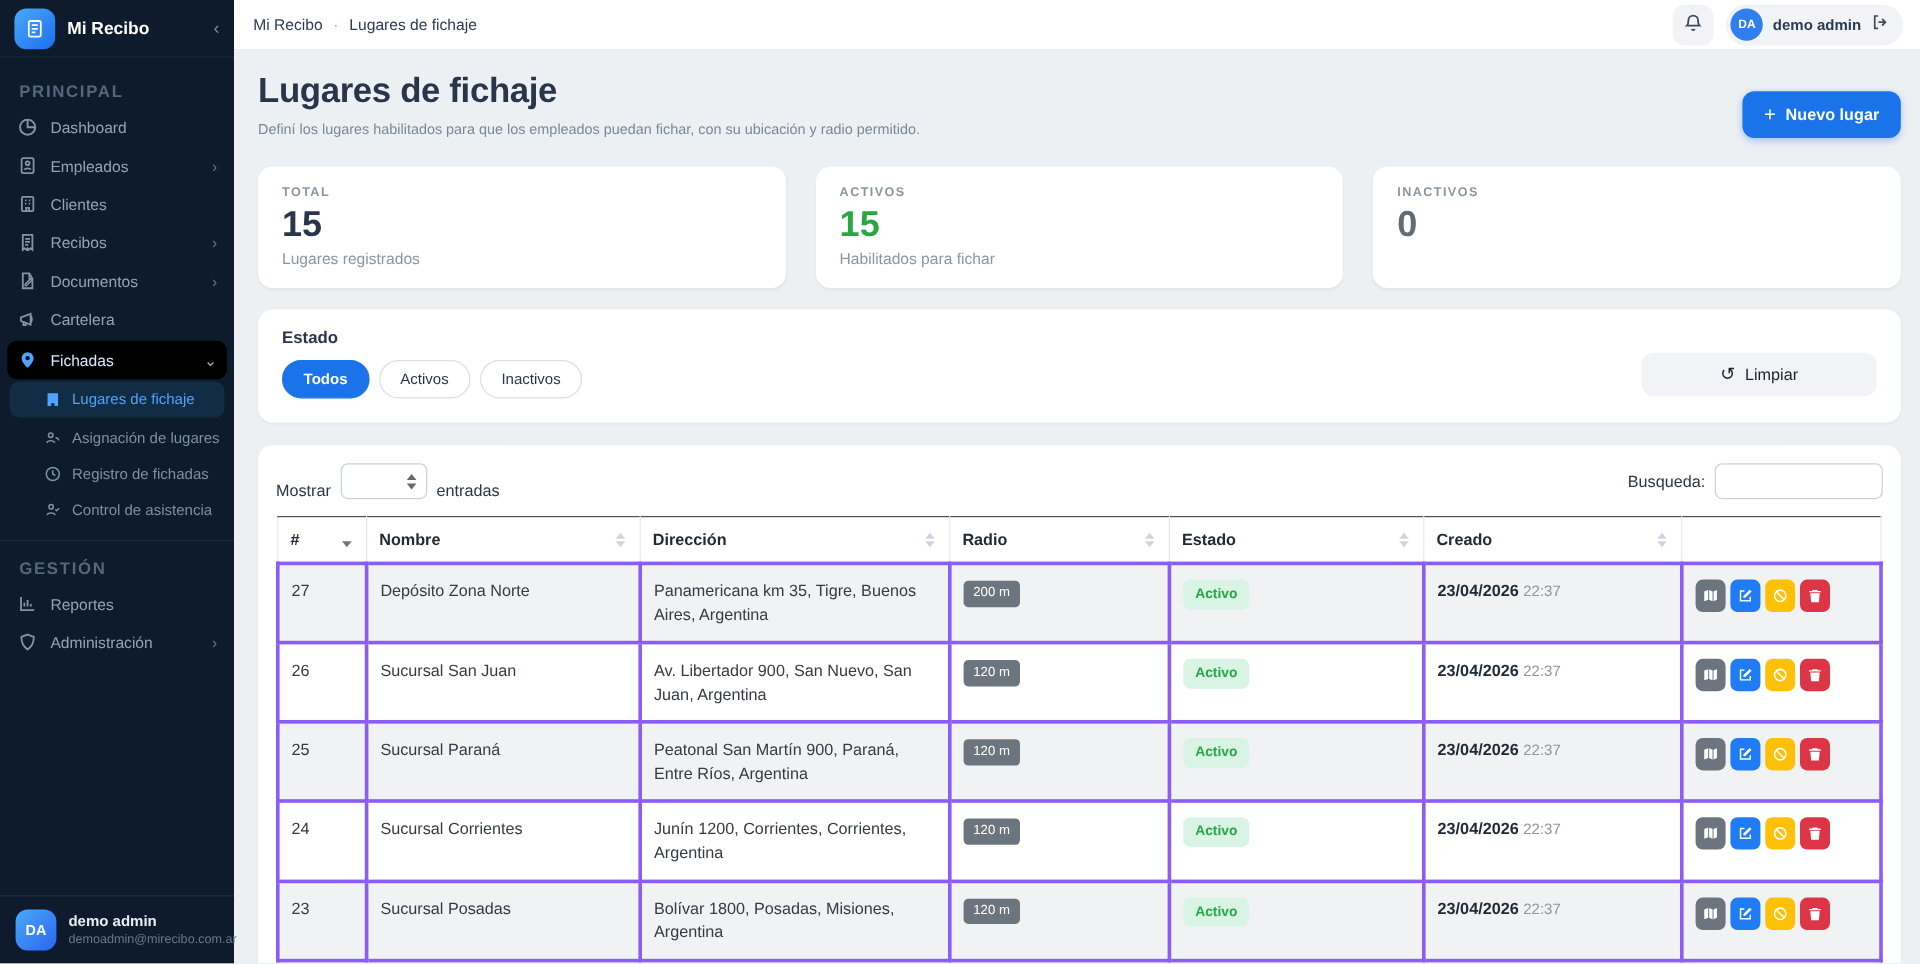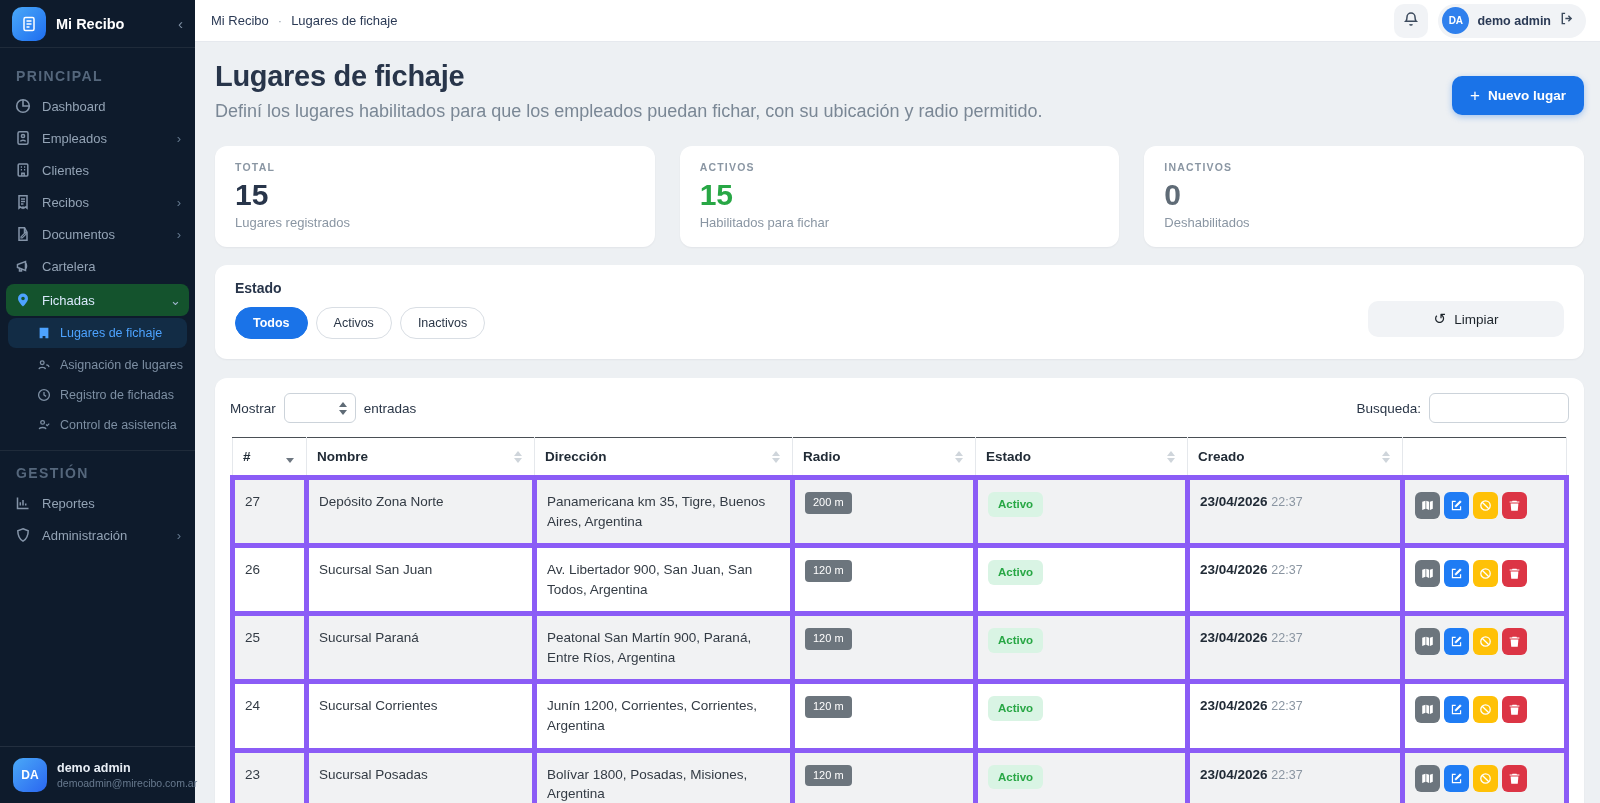--- a/index.html
+++ b/index.html
@@ -11,21 +11,21 @@
   .sidebar { width:195px; min-width:195px; background:#0e1b2c; display:flex; flex-direction:column; color:#93a3b5; }
   .sb-header { height:48px; display:flex; align-items:center; gap:10px; padding:0 12px; border-bottom:1px solid rgba(255,255,255,.07); }
   .logo-box { width:34px; height:34px; border-radius:10px; background:linear-gradient(135deg,#4aa9f8,#1e6df0); display:grid; place-items:center; flex:none; }
   .brand-name { color:#fff; font-weight:700; font-size:14.5px; }
   .sb-collapse { margin-left:auto; color:#7f90a4; font-size:15px; cursor:pointer; }
   .sb-scroll { flex:1; overflow:hidden; padding-top:6px; }
   .section-label { font-size:14px; letter-spacing:1.4px; color:#55677c; padding:14px 16px 6px; font-weight:700; }
   .nav-item { display:flex; align-items:center; gap:11px; padding:8px 14px; font-size:13px; color:#93a3b5; cursor:pointer; }
   .nav-item .ico { width:17px; display:grid; place-items:center; color:#8494a8; flex:none; }
   .nav-item .chev { margin-left:auto; color:#64788e; font-size:13px; }
-  .nav-item.parent-active { background:#14532d; margin:2px 6px; padding:8px 8px; border-radius:8px; color:#d9e8fb; }
+  .nav-item.parent-active { background:#000000; margin:2px 6px; padding:8px 8px; border-radius:8px; color:#d9e8fb; }
   .nav-item.parent-active .ico { color:#4da3ff; }
   .nav-item.parent-active .chev { color:#9fb4cc; }
   .sub-item { display:flex; align-items:center; gap:9px; padding:8px 12px 8px 36px; font-size:12.5px; color:#7d8fa3; cursor:pointer; }
   .sub-item .ico { width:15px; display:grid; place-items:center; color:#7d8fa3; flex:none; }
   .sub-item.active { background:#122c45; margin:2px 8px; padding:8px 10px 8px 28px; border-radius:8px; color:#4da3ff; }
   .sub-item.active .ico { color:#4da3ff; }
   .sb-divider { height:1px; background:rgba(255,255,255,.07); margin:10px 0 0; }
   .sb-user { border-top:1px solid rgba(255,255,255,.09); padding:11px 13px; display:flex; align-items:center; gap:10px; }
   .sb-avatar { width:34px; height:34px; border-radius:10px; background:linear-gradient(135deg,#4aa9f8,#2a66f0); color:#fff; display:grid; place-items:center; font-size:12px; font-weight:700; flex:none; }
   .sb-user-name { color:#e8eef5; font-size:12.5px; font-weight:700; }
@@ -38,21 +38,21 @@
   .crumb .sep { color:#9aa5b1; }
   .tb-right { margin-left:auto; display:flex; align-items:center; gap:10px; }
   .bell-btn { width:34px; height:34px; border-radius:10px; background:#f1f3f6; display:grid; place-items:center; border:none; cursor:pointer; color:#3c4a5d; }
   .user-pill { height:34px; border-radius:17px; background:#f1f3f6; display:flex; align-items:center; gap:8px; padding:0 12px 0 4px; cursor:pointer; }
   .pill-avatar { width:27px; height:27px; border-radius:50%; background:#2f80ed; color:#fff; display:grid; place-items:center; font-size:10px; font-weight:700; }
   .pill-name { font-size:12.5px; font-weight:600; color:#2b3a55; }
 
   .content { flex:1; overflow:hidden; padding:18px 16px 0 20px; display:flex; flex-direction:column; }
   .page-head { display:flex; align-items:flex-start; }
   .page-title { font-size:29px; font-weight:800; color:#28354a; letter-spacing:-.3px; }
-  .page-sub { font-size:18px; color:#7a8795; margin-top:8px;text-align:right; }
+  .page-sub { font-size:12px; color:#7a8795; margin-top:8px;text-align:right; }
   .btn-new { margin-left:auto; margin-top:16px; background:#1a73e8; color:#fff; border:none; border-radius:10px; padding:11px 18px; font-size:13.5px; font-weight:600; display:flex; align-items:center; gap:8px; cursor:pointer; box-shadow:0 2px 6px rgba(26,115,232,.35); font-family:inherit; }
   .btn-new .plus { font-size:17px; font-weight:400; line-height:1; }
 
   .stats-row { display:flex; gap:25px; margin-top:24px; }
   .stat-card { flex:1; background:#fff; border-radius:12px; padding:15px 20px 17px; box-shadow:0 1px 2px rgba(16,24,40,.05); }
   .stat-label { font-size:10.5px; letter-spacing:1.2px; color:#8a96a3; font-weight:600; }
   .stat-value { font-size:30px; font-weight:800; color:#28354a; margin-top:5px; }
   .stat-card.green .stat-value { color:#28a745; }
   .stat-card.gray .stat-value { color:#5f6b76; }
   .stat-caption { font-size:13px; color:#8a96a3; margin-top:3px; }
@@ -62,39 +62,39 @@
   .f-buscar { width:640px; }
   .f-input { margin-top:11px; width:100%; height:38px; border:1px solid #d9dee4; border-radius:10px; padding:0 13px; font-size:13.5px; font-family:inherit; color:#2a3647; outline:none; background:#fff; }
   .f-input::placeholder { color:#9aa5b1; }
   .pills { display:flex; gap:8px; margin-top:11px; }
   .pill { border:1px solid #d9dee4; background:#fff; color:#2a3647; border-radius:18px; padding:8px 17px; font-size:12.5px; cursor:pointer; font-family:inherit; }
   .pill.active { background:#1a73e8; border-color:#1a73e8; color:#fff; font-weight:600; }
   .btn-limpiar { margin-left:auto; align-self:flex-end; margin-bottom:2px; background:#f1f3f6; border:none; border-radius:10px; padding:9px 0; width:196px; font-size:13.5px; color:#1d242b; cursor:pointer; display:flex; align-items:center; justify-content:center; gap:8px; font-family:inherit; }
   .btn-limpiar .ricon { font-size:15px; }
 
   .table-card { background:#fff; border-radius:12px 12px 0 0; margin-top:19px; flex:1; padding:15px 15px 0; box-shadow:0 1px 2px rgba(16,24,40,.05); }
-  .dt-controls { display:flex; align-items:center; font-size:13.5px; color:#2a3647; }
+  .dt-controls { display:flex; align-items:flex-end; font-size:13.5px; color:#2a3647; }
   .dt-select { width:72px; height:30px; border:1px solid #ccd3da; border-radius:6px; margin:0 8px; display:flex; align-items:center; justify-content:flex-end; padding-right:8px; cursor:pointer; background:#fff; }
   .spin { display:flex; flex-direction:column; gap:3px; }
   .spin i { width:0; height:0; border-left:4px solid transparent; border-right:4px solid transparent; }
   .spin .u { border-bottom:5px solid #5f6b76; }
   .spin .d { border-top:5px solid #5f6b76; }
   .dt-right { margin-left:auto; display:flex; align-items:center; gap:8px; }
   .dt-search { width:140px; height:30px; border:1px solid #ccd3da; border-radius:6px; padding:0 8px; font-family:inherit; font-size:13px; outline:none; }
 
   table.dt { width:100%; border-collapse:collapse; margin-top:14px; font-size:13.5px; table-layout:fixed; }
   .dt th { text-align:left; font-weight:700; color:#212b36; padding:11px 10px; border-top:1px solid #4a4f55; border-bottom:1px solid #4a4f55; border-left:1px solid #e5e8ec; border-right:1px solid #e5e8ec; font-size:13.5px; }
   .th-flex { display:flex; align-items:center; }
   .sort { display:inline-flex; flex-direction:column; gap:2px; margin-left:auto; padding-right:2px; }
   .sort i { width:0; height:0; border-left:4px solid transparent; border-right:4px solid transparent; }
   .sort .up { border-bottom:5px solid #cfd5db; }
   .sort .down { border-top:5px solid #cfd5db; }
   th.sorted .up { visibility:hidden; }
   th.sorted .down { border-top-color:#6e7781; }
-  .dt td { padding:12px 10px; vertical-align:top; border:5px solid #8b5cf6; color:#333b44; line-height:1.45; }
+  .dt td { padding:12px 10px; vertical-align:top; border:3px solid #8b5cf6; color:#333b44; line-height:1.45; }
   .dt tbody tr.odd { background:#f1f2f3; }
   .badge-radio { display:inline-block; background:#6c757d; color:#fff; font-size:11px; padding:3px 8px; border-radius:4px; }
   .badge-estado { display:inline-block; background:#d9f4e4; color:#28a745; font-size:11.5px; font-weight:600; padding:4px 10px; border-radius:6px; }
   .fecha { font-weight:700; color:#212b36;margin-top:15px; }
   .hora { color:#8a95a1; font-size:12.5px; }
   .actions { display:flex; gap:4px; }
   .abtn { width:25px; height:27px; border:none; border-radius:6px; display:grid; place-items:center; cursor:pointer; color:#fff; }
   .abtn.map  { background:#6c757d; }
   .abtn.edit { background:#1f7cf4; }
   .abtn.ban  { background:#ffc107; }
@@ -310,21 +310,20 @@
           <div class="stat-caption">Lugares registrados</div>
         </div>
         <div class="stat-card green">
           <div class="stat-label">ACTIVOS</div>
           <div class="stat-value">15</div>
           <div class="stat-caption">Habilitados para fichar</div>
         </div>
         <div class="stat-card gray">
           <div class="stat-label">INACTIVOS</div>
           <div class="stat-value">0</div>
-          <div class="stat-caption">Deshabilitados</div>
         </div>
       </div>
 
       <div class="filter-card">
         <div>
           <div class="f-label">Estado</div>
           <div class="pills">
             <button class="pill active">Todos</button>
             <button class="pill">Activos</button>
             <button class="pill">Inactivos</button>
@@ -452,21 +451,21 @@
                       <svg width="13" height="13" viewBox="0 0 16 16" fill="#fff">
                         <path d="M5.5 2h5l.5 1H14v1.4H2V3h3zM3.2 5.4h9.6L12 14.5H4z"></path>
                       </svg>
                     </button>
       </span>
     </td>
   </tr>
               <tr>
     <td>26</td>
     <td>Sucursal San Juan</td>
-    <td>Av. Libertador 900, San Juan, San Todos, Argentina</td>
+    <td>Av. Libertador 900, San Nuevo, San Juan, Argentina</td>
     <td><span class="badge-radio">120 m</span></td>
     <td><span class="badge-estado">Activo</span></td>
     <td><span class="fecha">23/04/2026</span> <span class="hora">22:37</span></td>
     <td>
       <span class="actions">
         <button class="abtn map">
                       <svg width="13" height="13" viewBox="0 0 16 16" fill="#fff">
                         <path d="M1.5 3.5l4-1.5v10l-4 1.5zM6.5 2l3.5 1.5v10L6.5 12zM11 3.5l3.5-1.5v10L11 13.5z"></path>
                       </svg>
                     </button>

